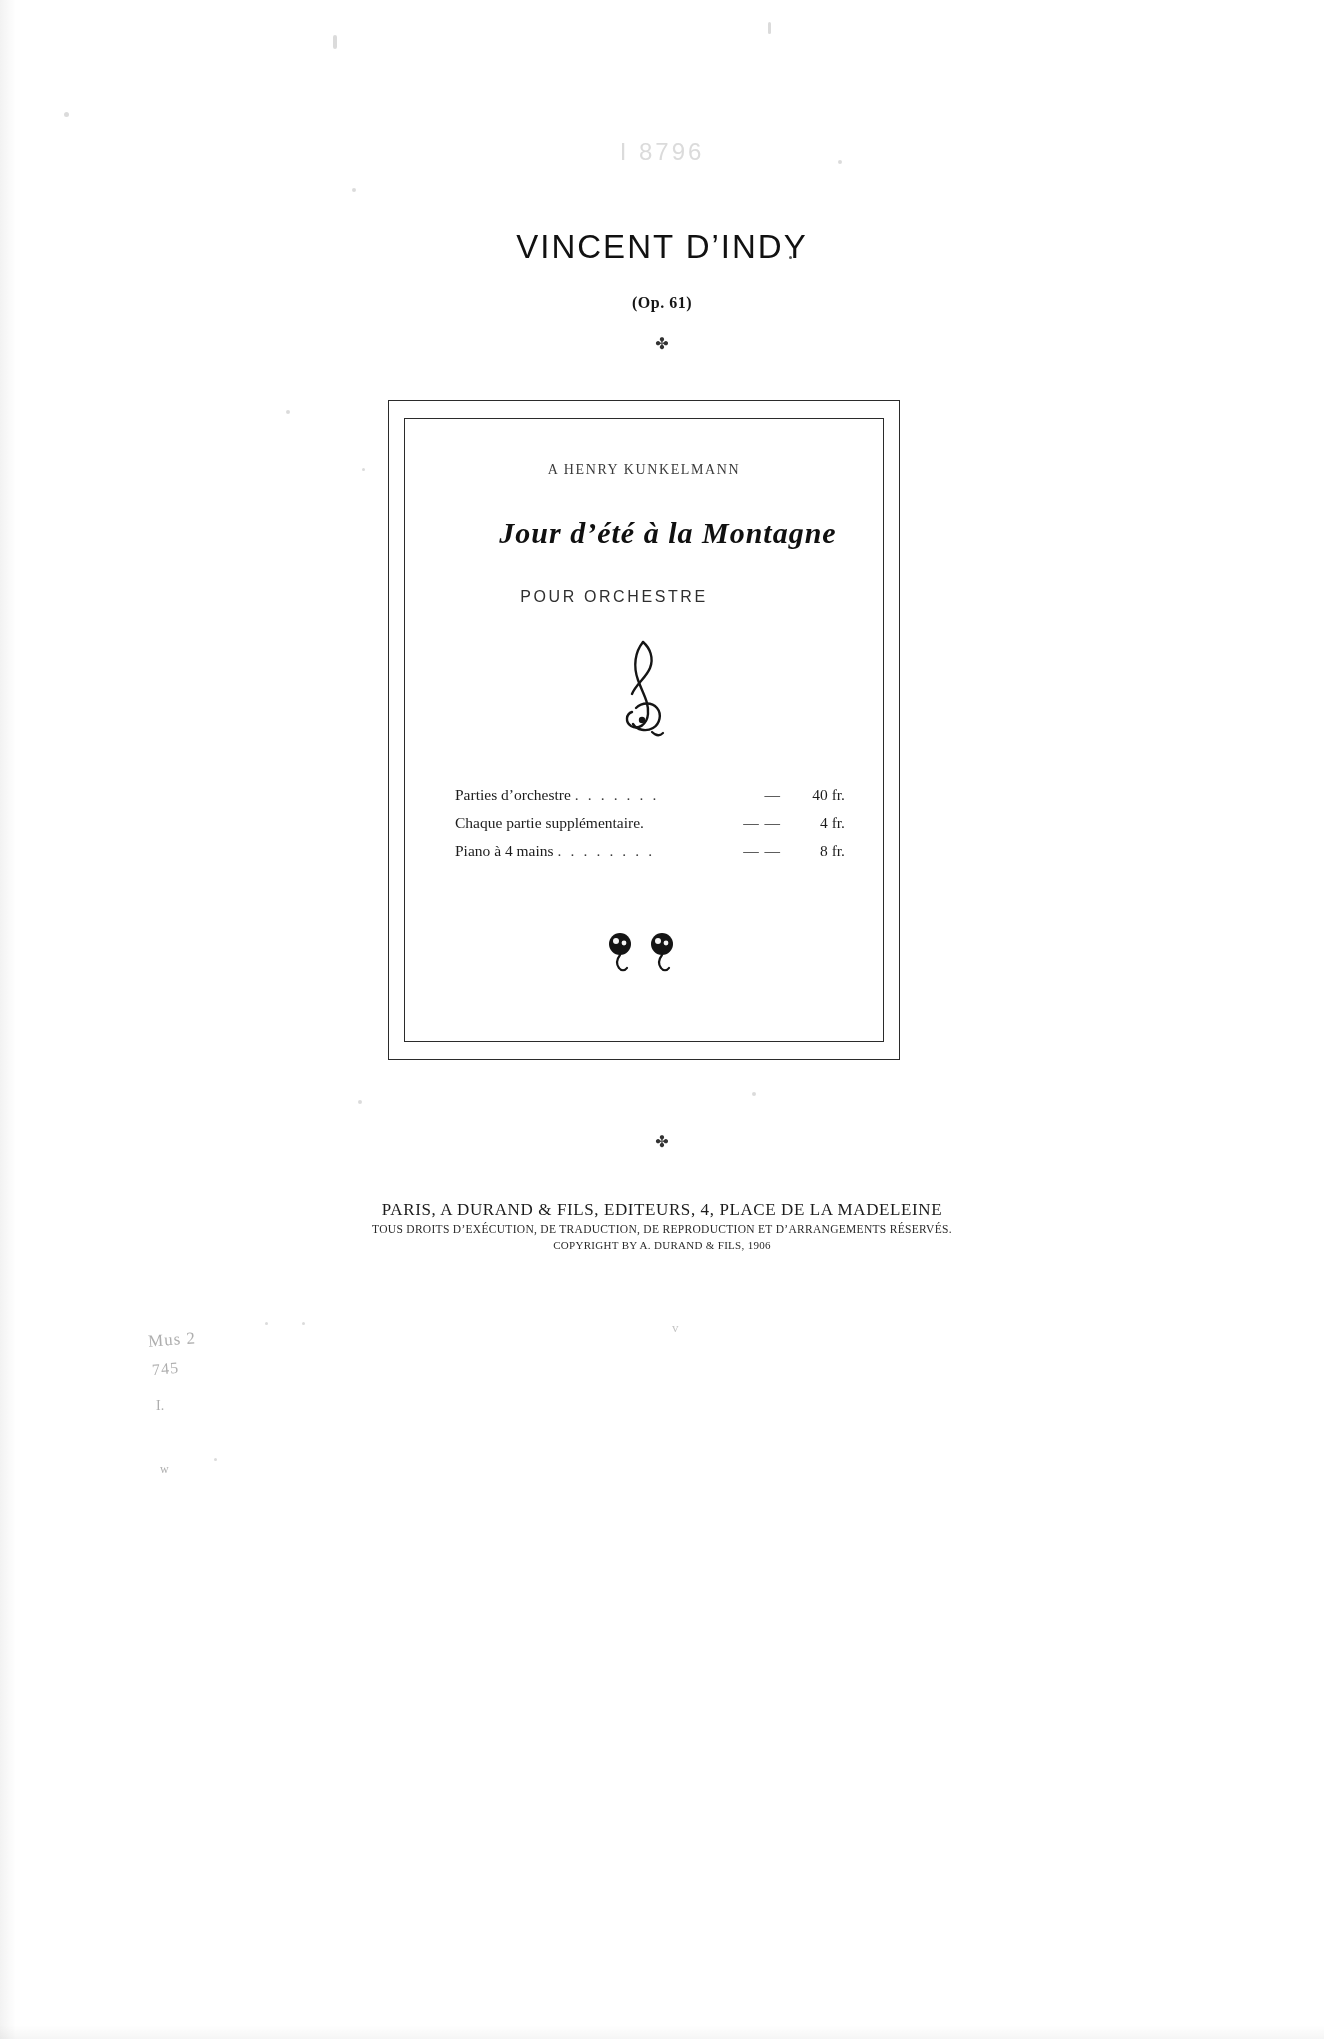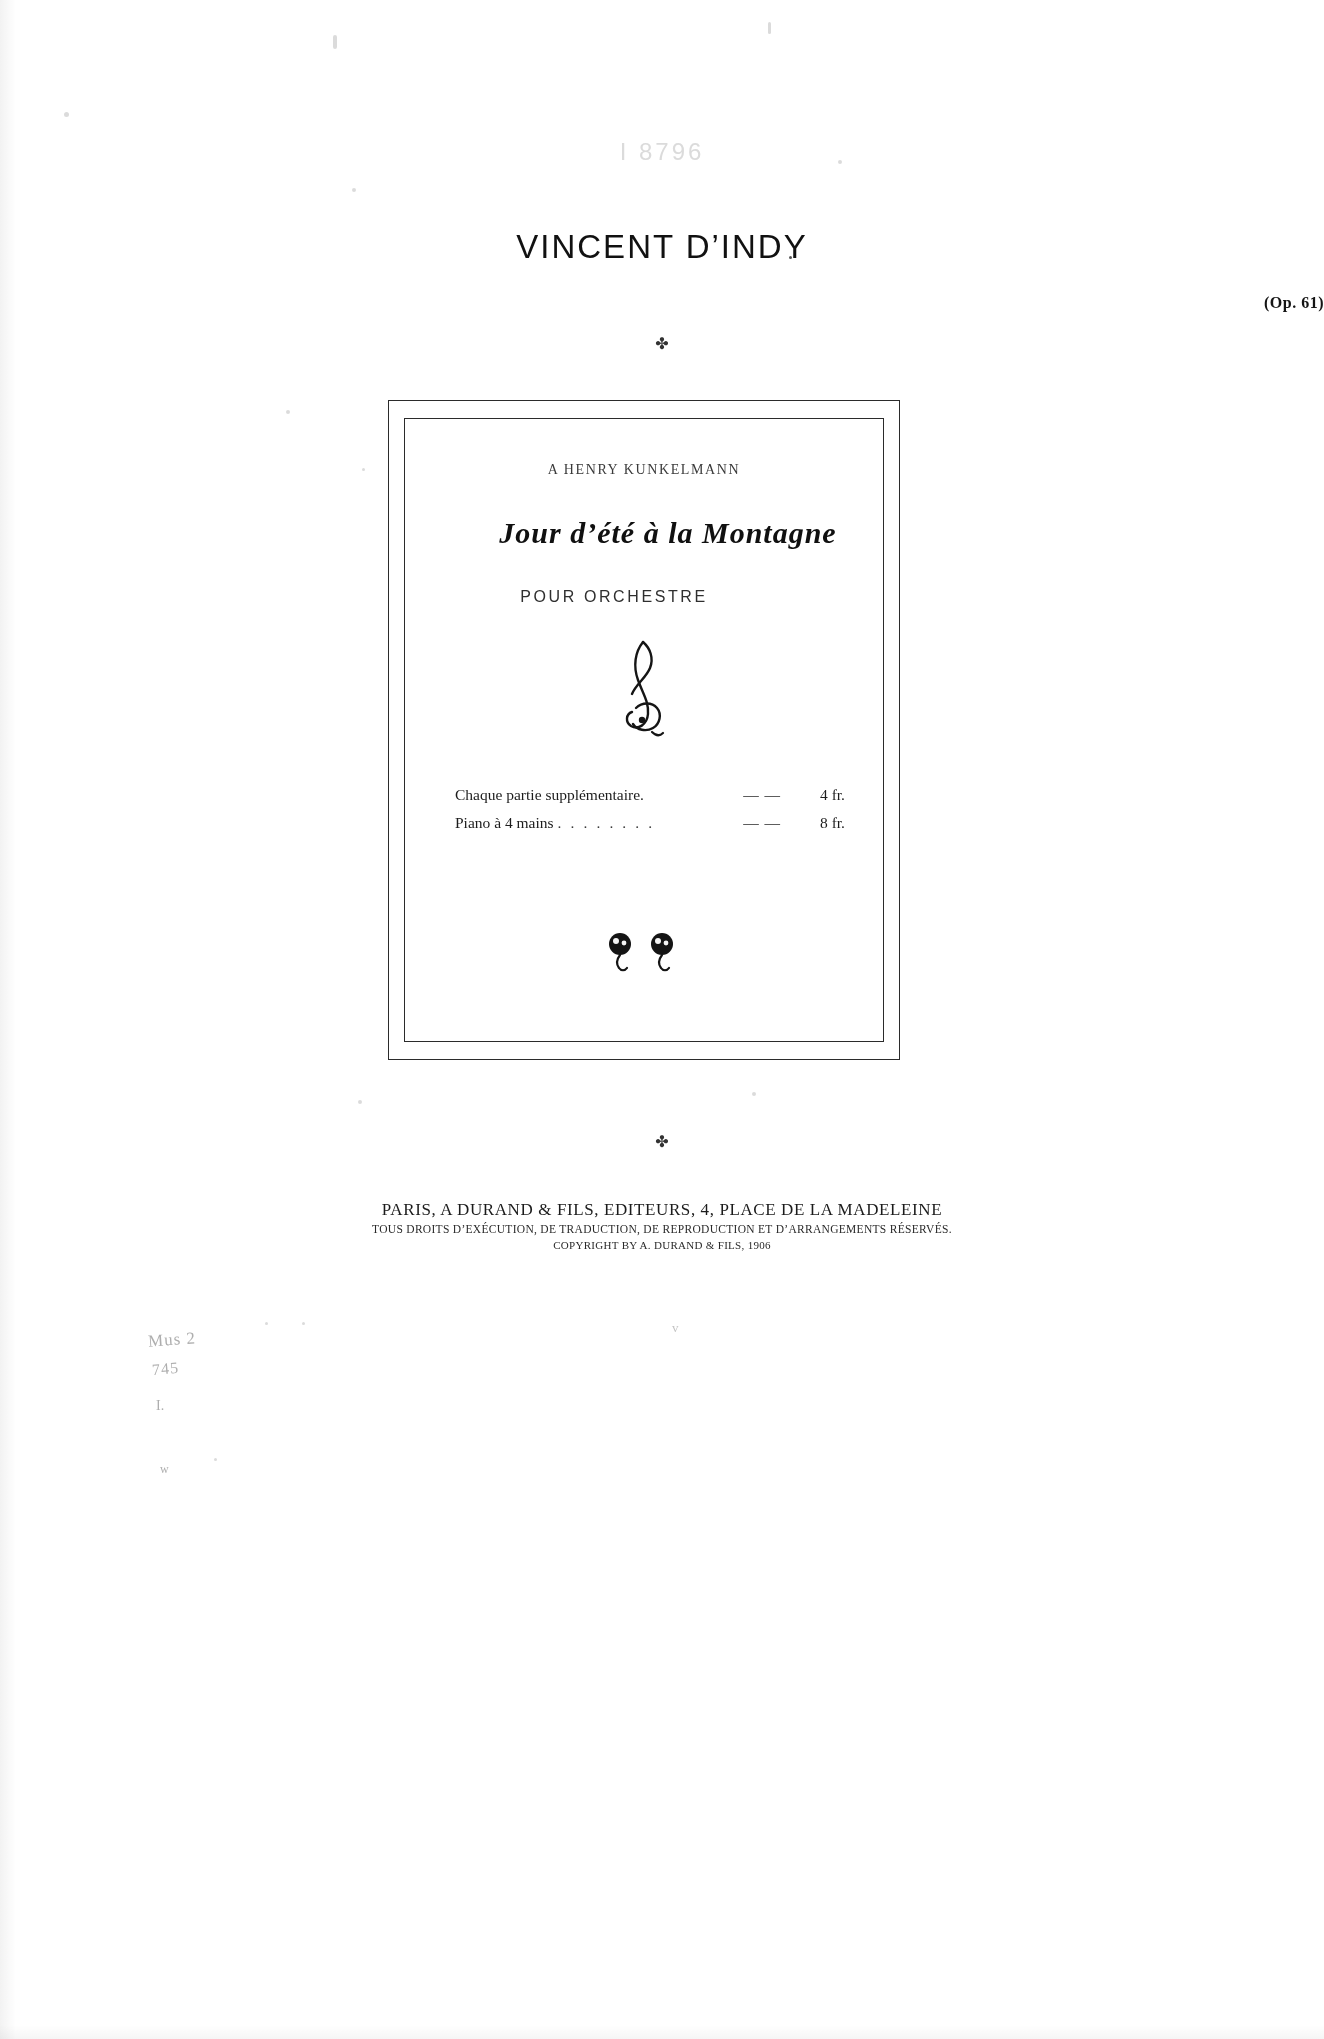--- a/index.html
+++ b/index.html
@@ -55,21 +55,21 @@
     top: 256px;
     width: 3px; height: 3px;
     background: #555;
     border-radius: 50%;
   }
 
   .opus {
     position: absolute;
     left: 0; right: 0;
     top: 294px;
-    text-align: right;
+    text-align: center;
     font-family: "Liberation Serif", serif;
     font-weight: bold;
     font-size: 16px;
     letter-spacing: .5px;
     color: #151515;
   }
 
   .fleuron {
     position: absolute;
     left: 0; right: 0;
@@ -291,20 +291,26 @@
       <path d="M63 6 C55 16 53 30 58 44 C63 58 69 66 68 78 C67 89 58 94 51 90 C45 86 46 78 52 76"></path>
       <path d="M63 6 C70 12 74 22 70 32 C66 42 56 48 52 58"></path>
       <path d="M56 72 C62 66 72 66 77 72 C82 78 80 88 73 92 C66 96 57 94 53 88"></path>
     </g>
     <circle cx="62" cy="84" r="3.2" fill="#151515"></circle>
     <path d="M72 96 C76 100 80 100 83 97" fill="none" stroke="#151515" stroke-width="2.2" stroke-linecap="round"></path>
   </svg>
 </div>
 
 <div class="price-list">
+  <div class="price-row">
+    <span class="lbl">Parties d’orchestre</span>
+    <span class="dots">. . . . . . .</span>
+    <span class="mid">—</span>
+    <span class="amt">40 fr.</span>
+  </div>
   <div class="price-row">
     <span class="lbl">Chaque partie supplémentaire.</span>
     <span class="dots"></span>
     <span class="mid">—    —</span>
     <span class="amt">4 fr.</span>
   </div>
   <div class="price-row">
     <span class="lbl">Piano à 4 mains</span>
     <span class="dots">. . . . . . . .</span>
     <span class="mid">—    —</span>

